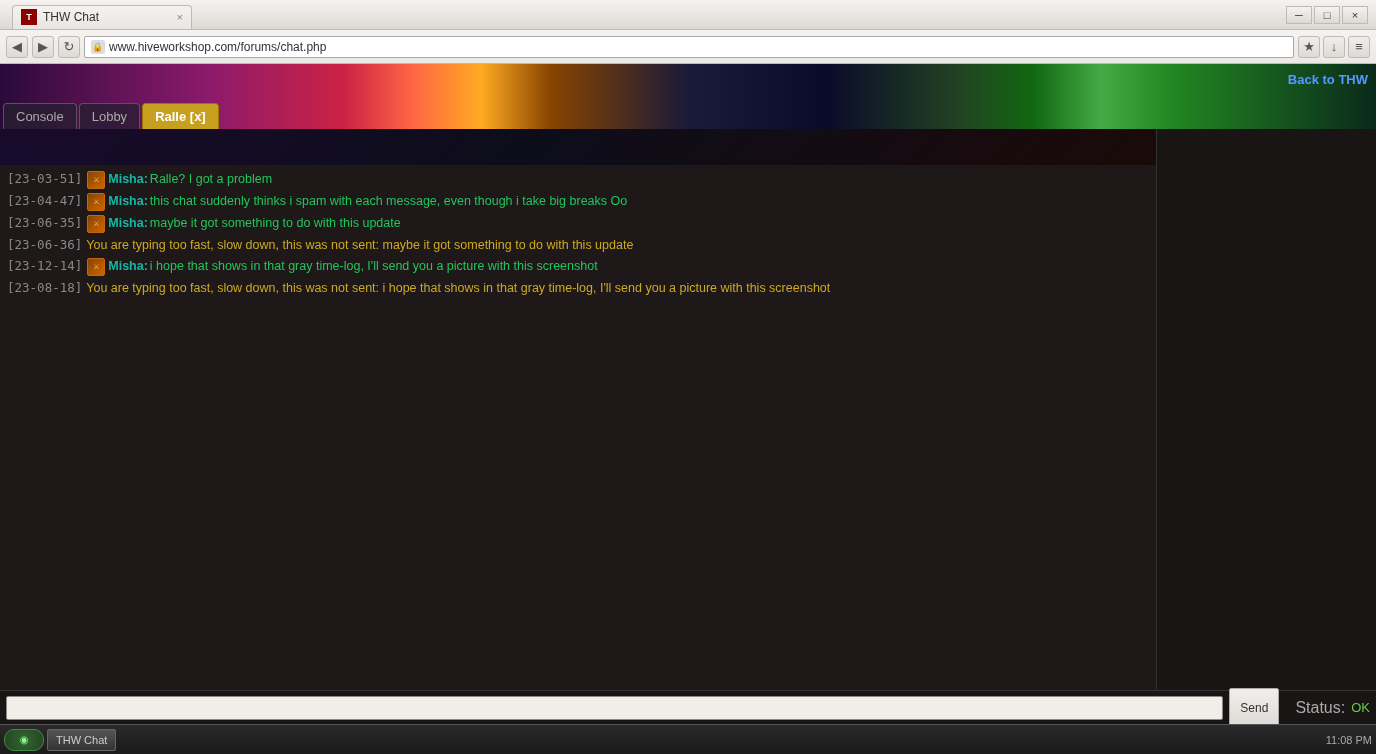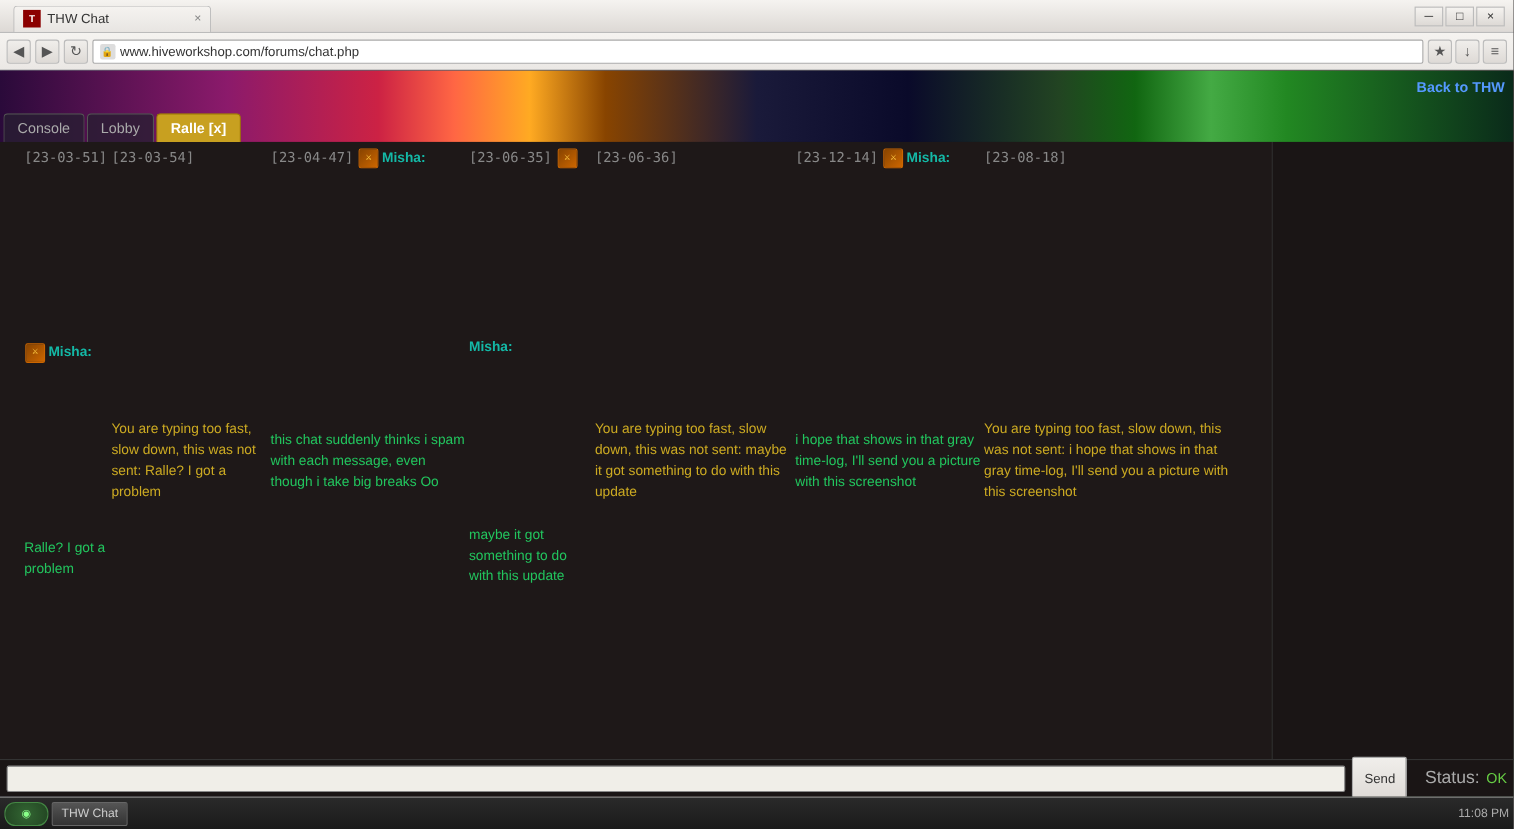--- a/index.html
+++ b/index.html
@@ -186,24 +186,25 @@
       border-color: #997700;
       font-weight: bold;
     }
     .chat-tab.console { background: rgba(40,30,50,0.8); }
     .chat-tab.lobby { background: rgba(40,30,50,0.8); }
 
     
     .chat-area {
       flex: 1;
       background: #1e1818;
-      padding: 4px 22px;
+      padding: 4px 7px;
       overflow-y: auto;
       display: flex;
-      flex-direction: row;
+      flex-direction: column;
+      margin-top: 36px;
     }
 
     .chat-message {
       line-height: 1.5;
       font-size: 12.5px;
       margin: 1px 0;
       display: flex;
       align-items: flex-start;
       flex-wrap: wrap;
     }
@@ -387,24 +388,20 @@
 
         <div class="chat-message">
           <span class="msg-time">[23-03-51]</span>
           <span class="msg-avatar">
               <span class="avatar-img">⚔</span>
             </span>
           <span class="msg-sender">Misha:</span>
           <span class="msg-text"> Ralle? I got a problem</span>
         </div>
 
-        <div class="chat-message">
-          <span class="msg-time">[23-03-54]</span>
-          <span class="msg-error">You are typing too fast, slow down, this was not sent: Ralle? I got a problem</span>
-        </div>
 
         <div class="chat-message">
           <span class="msg-time">[23-04-47]</span>
           <span class="msg-avatar">
               <span class="avatar-img">⚔</span>
             </span>
           <span class="msg-sender">Misha:</span>
           <span class="msg-text"> this chat suddenly thinks i spam with each message, even though i take big breaks Oo</span>
         </div>
 

